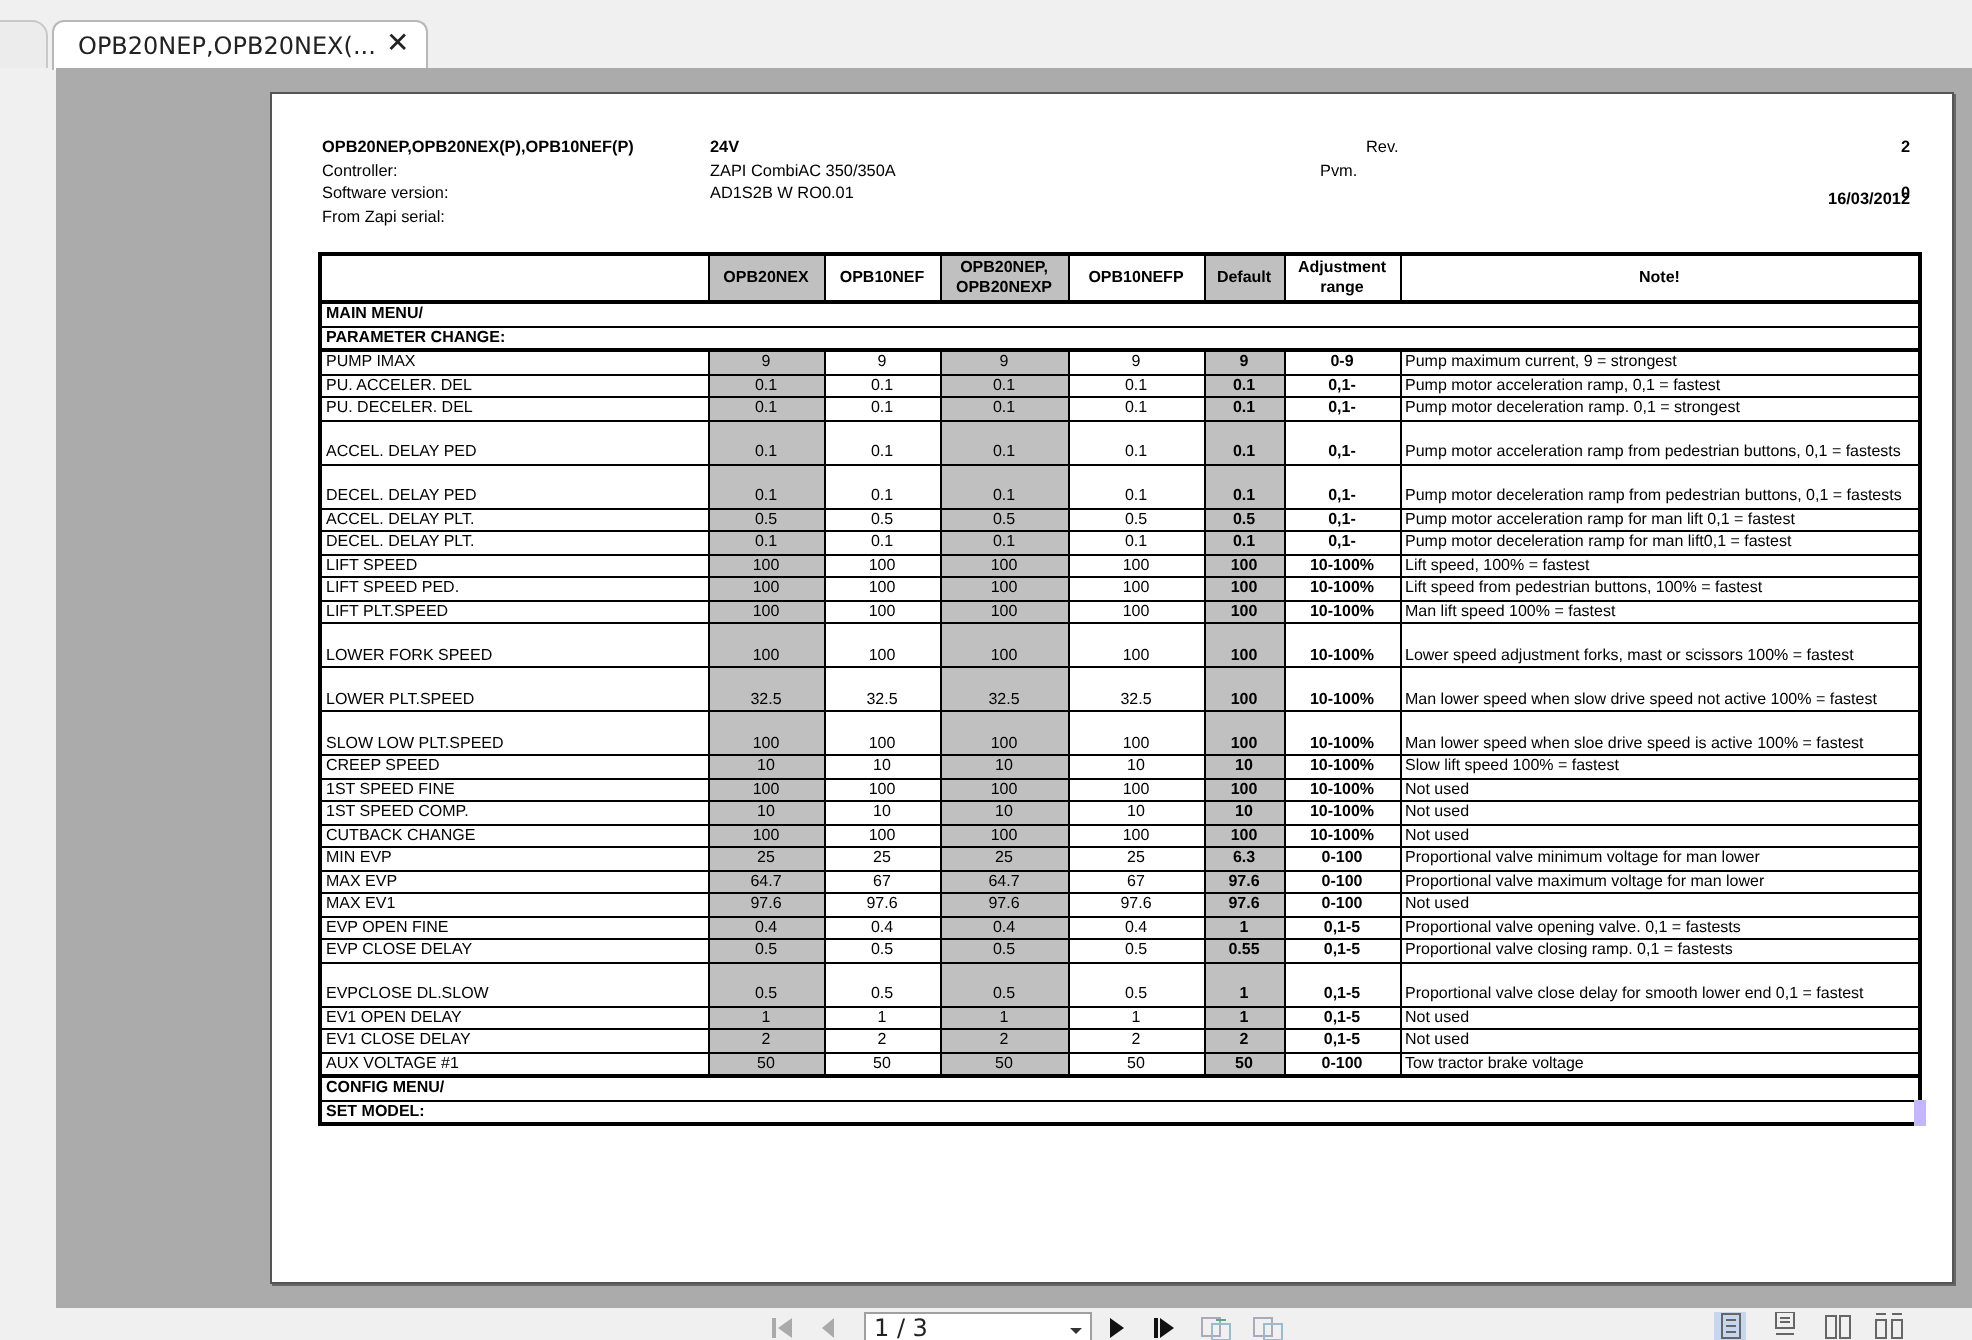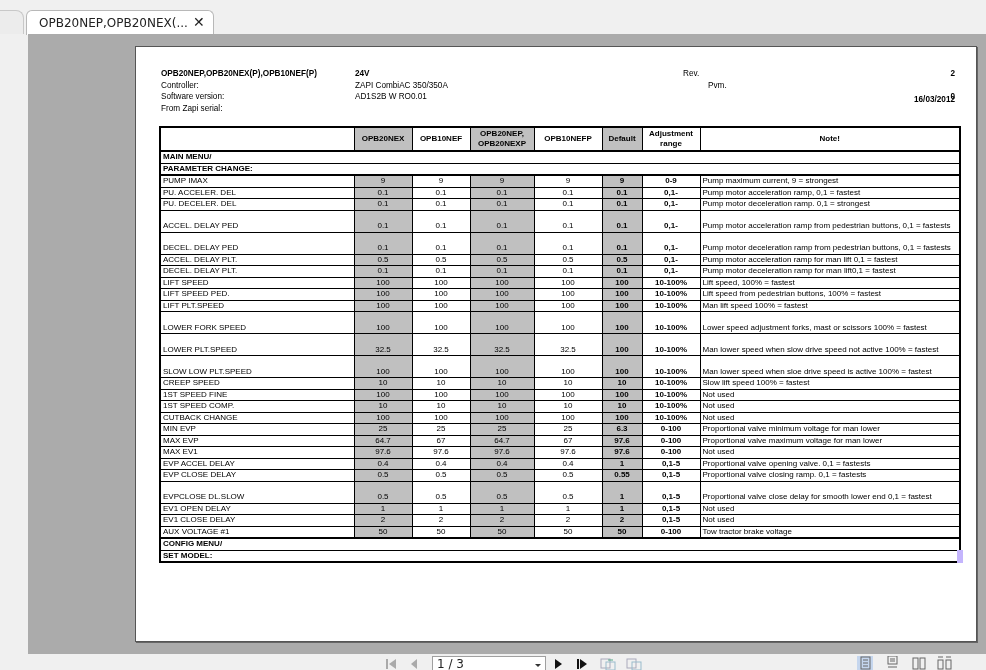--- a/index.html
+++ b/index.html
@@ -51,21 +51,21 @@
     <div class="hdr b" style="left:25px; top:21px;">OPB20NEP,OPB20NEX(P),OPB10NEF(P)</div>
     <div class="hdr" style="left:25px; top:32.5px;">Controller:</div>
     <div class="hdr" style="left:25px; top:44px;">Software version:</div>
     <div class="hdr" style="left:25px; top:55.5px;">From Zapi serial:</div>
 
     <div class="hdr b" style="left:219px; top:21px;">24V</div>
     <div class="hdr" style="left:219px; top:32.5px;">ZAPI CombiAC 350/350A</div>
     <div class="hdr" style="left:219px; top:44px;">AD1S2B  W RO0.01</div>
 
     <div class="hdr" style="left:547px; top:21px;">Rev.</div>
-    <div class="hdr" style="left:572px; top:32.5px;">Pvm.</div>
+    <div class="hdr" style="left:524px; top:32.5px;">Pvm.</div>
     <div class="hdr b" style="right:21px; top:21px;">2</div>
     <div class="hdr b" style="right:21px; top:47px;">16/03/2012</div>
     <div class="hdr b" style="right:21px; top:44px;">0</div>
 
     <table class="params">
       <colgroup>
         <col style="width:194px">
           <col style="width:58px">
           <col style="width:58px">
           <col style="width:64px">
@@ -287,21 +287,21 @@
             <td>MAX EV1</td>
             <td class="g c">97.6</td>
             <td class="c">97.6</td>
             <td class="g c">97.6</td>
             <td class="c">97.6</td>
             <td class="g c b">97.6</td>
             <td class="c b">0-100</td>
             <td class="note">Not used</td>
           </tr>
           <tr class="row11">
-            <td>EVP ACCEL DELAY</td>
+            <td>EVP OPEN FINE</td>
             <td class="g c">0.4</td>
             <td class="c">0.4</td>
             <td class="g c">0.4</td>
             <td class="c">0.4</td>
             <td class="g c b">1</td>
             <td class="c b">0,1-5</td>
             <td class="note">Proportional valve opening valve. 0,1 = fastests</td>
           </tr>
           <tr class="row11">
             <td>EVP CLOSE DELAY</td>

